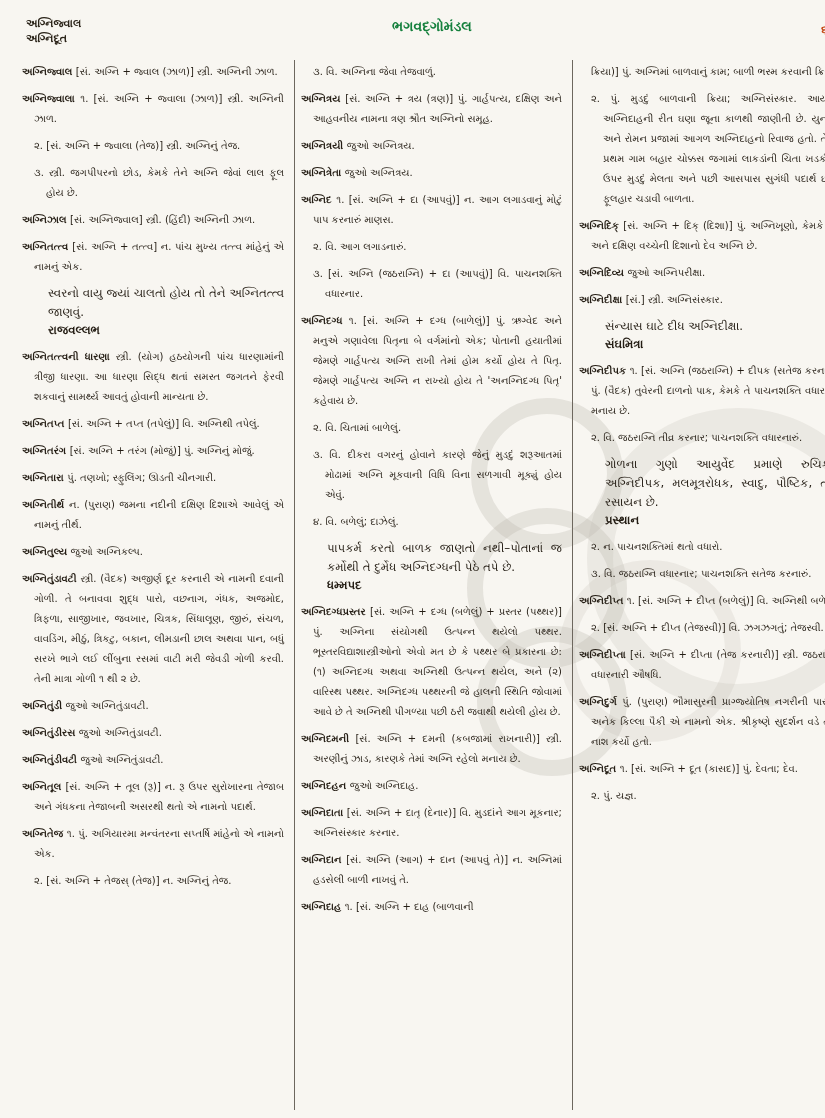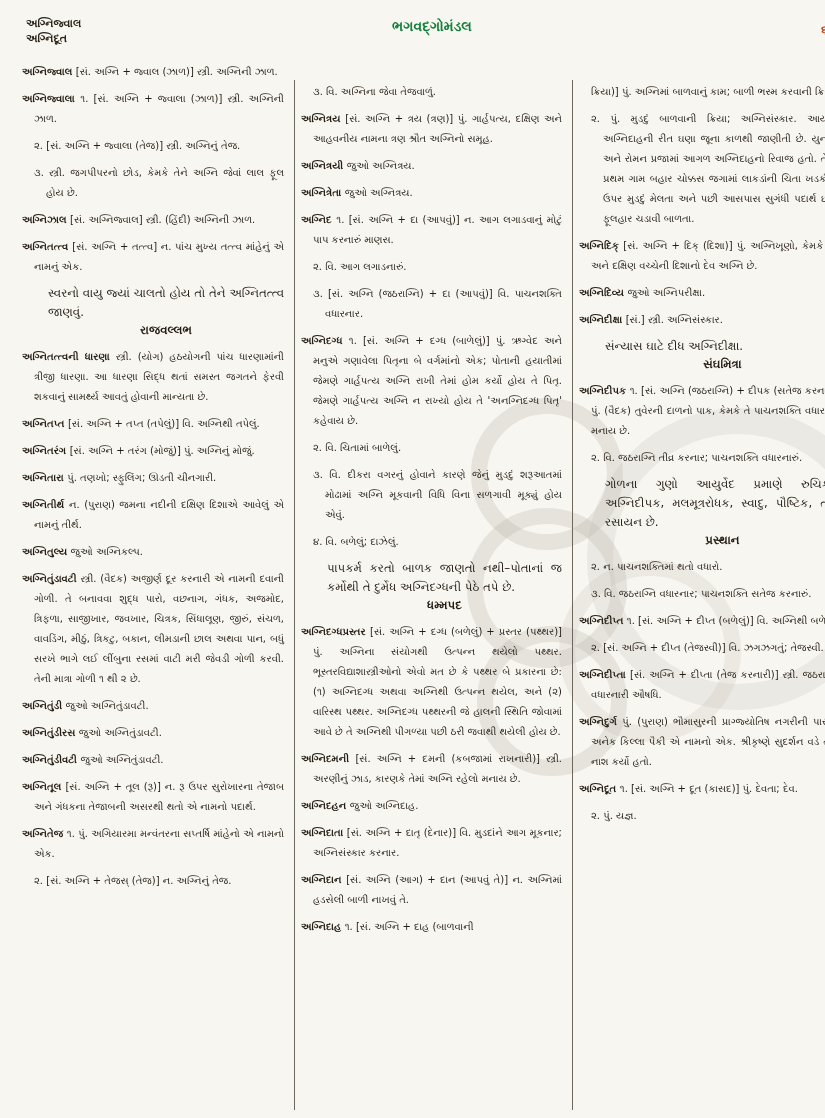--- a/index.html
+++ b/index.html
@@ -30,36 +30,36 @@
 
   .columns{
     position:absolute;top:60px;left:16px;right:14px;bottom:8px;
     display:flex;z-index:1;
   }
   .col{
     width:33.333%;box-sizing:border-box;
     padding:2px 10px 0 6px;
     overflow:hidden;
   }
-  .col + .col{border-left:1px solid #6d675e;margin-top:20px;}
+  .col + .col{border-left:1px solid #6d675e;}
   .para{
     margin:0 0 7px 0;
     font-size:10px;line-height:20px;
     text-align:justify;
     padding-left:12px;text-indent:-12px;
   }
   .para b{font-weight:bold;}
   .para.sub{padding-left:24px;text-indent:-12px;}
   .para.cont{padding-left:12px;text-indent:0;}
   .para.quote{
     padding-left:26px;text-indent:0;
     font-size:11.8px;line-height:19px;
   }
   .para .source{
-    display:block;text-align:center;font-weight:bold;margin-top:-1px;
+    display:block;text-align:left;font-weight:bold;margin-top:-1px;
   }
 </style>
 </head>
 <body>
 
 <div class="page">
 
   <div class="watermark">
     <div class="wm-circle wm1"></div>
     <div class="wm-circle wm2"></div>

